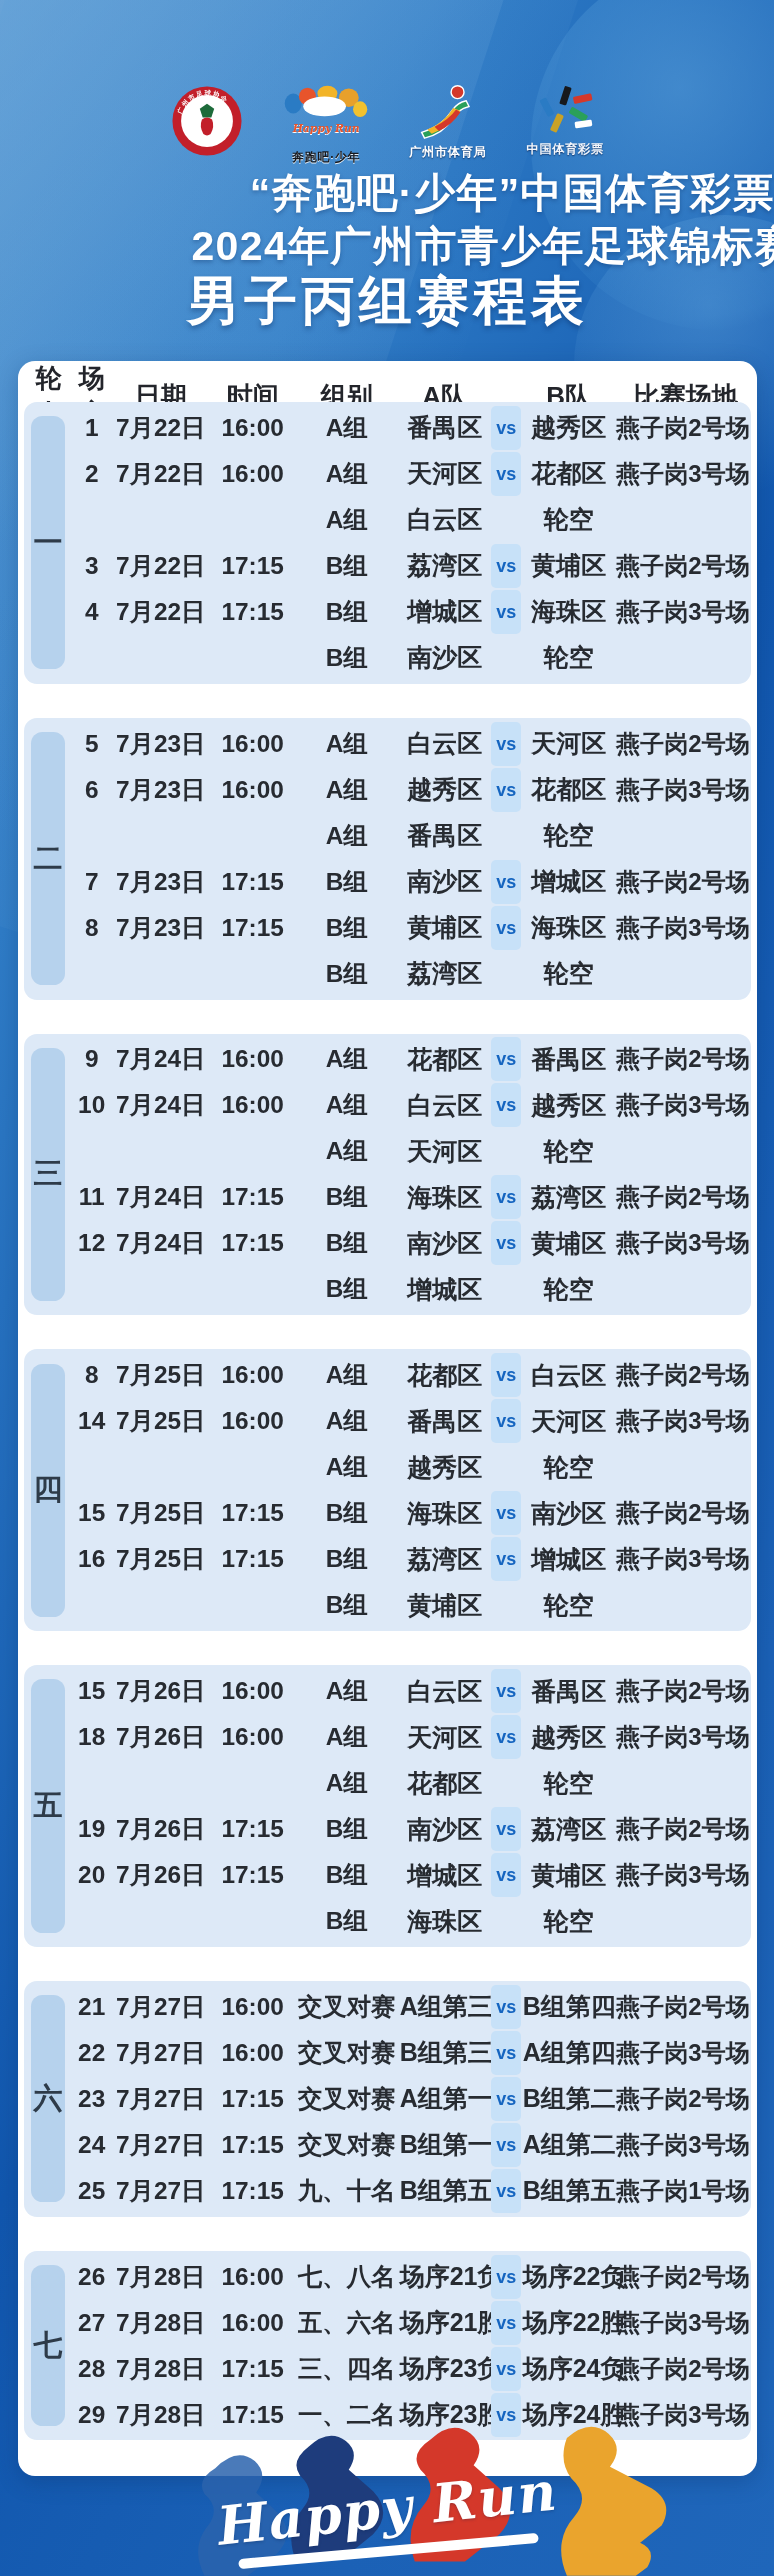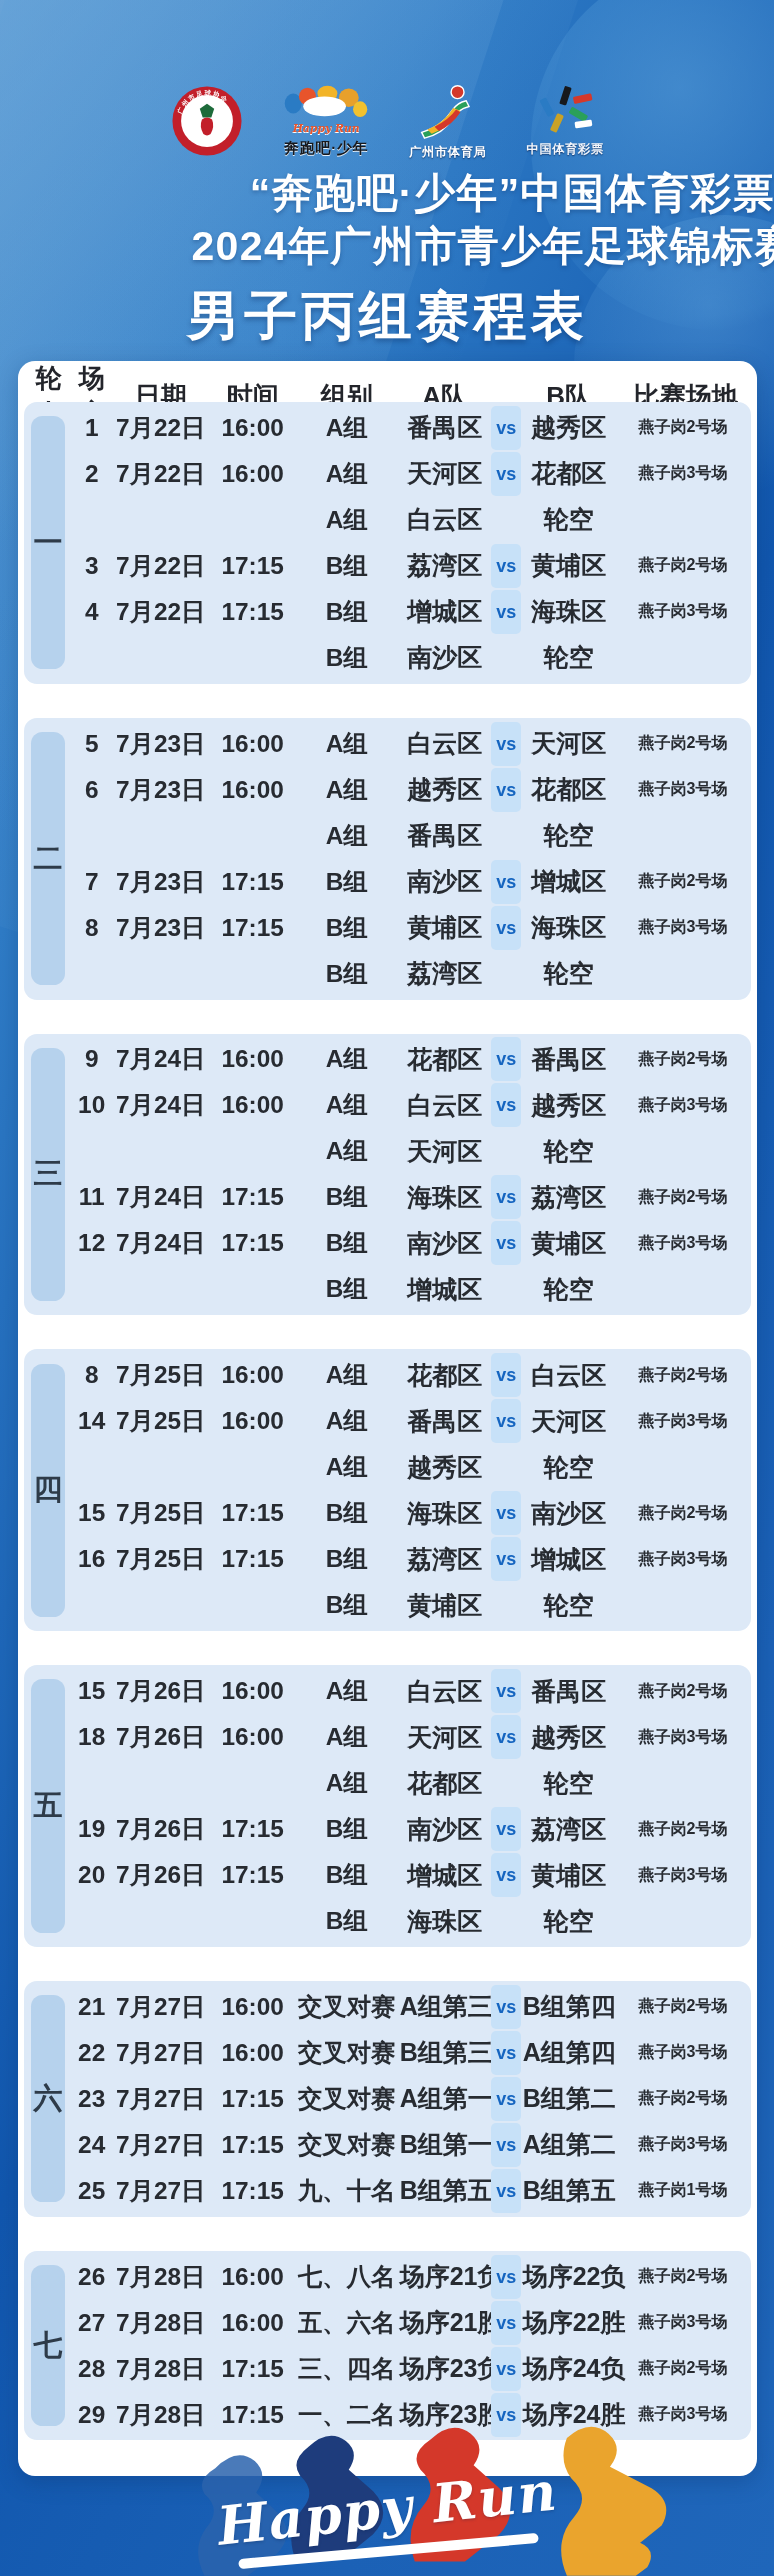--- a/index.html
+++ b/index.html
@@ -31,30 +31,30 @@
     background:radial-gradient(circle at 45% 30%,rgba(110,175,228,.4),transparent 72%);
   }
   
   .logos{position:absolute;top:85px;left:0;width:100%;display:flex;justify-content:center;align-items:flex-start;gap:40px;}
   .logo{display:flex;flex-direction:column;align-items:center;}
   .logo-caption{color:#fff;font-size:12.2px;font-weight:700;margin-top:3px;
     text-shadow:0 0.7px 1.4px rgba(10,40,90,.8);letter-spacing:0.7px;white-space:nowrap;}
   .logo-caption.dark{color:#f3f6fb;}
   .hr-script{font-family:"DejaVu Serif","Liberation Serif",serif;font-style:italic;font-weight:700;
     font-size:10.8px;color:#e8542b;text-shadow:0 0.7px 0 #fff;}
-  .hr-black{color:#17181c;font-weight:800;font-size:15px;margin-top:4px;letter-spacing:0.7px;
+  .hr-black{color:#17181c;font-weight:800;font-size:12px;margin-top:14px;letter-spacing:0.7px;
     text-shadow:0 0.7px 0 rgba(255,255,255,.85);white-space:nowrap;}
   .title1,.title2{
     position:absolute;left:0;width:100%;text-align:right;color:#fff;font-weight:800;
     font-size:41px;letter-spacing:1.4px;text-shadow:0 2.2px 4.3px rgba(8,40,92,.35);
   }
   .title1{top:166px;}
   .title2{top:219px;margin-left:22px;}
   .subtitle{
-    position:absolute;top:281px;left:0;width:100%;text-align:center;color:#fff;
+    position:absolute;top:266px;left:0;width:100%;text-align:center;color:#fff;
     font-weight:800;font-size:53px;letter-spacing:4.3px;text-shadow:0 2.9px 5.7px rgba(8,40,92,.4);
   }
   
   .card{
     position:absolute;left:18px;top:361px;width:739px;height:2115px;
     background:#ffffff;border-radius:17px;box-shadow:0 5.7px 21.5px rgba(8,40,92,.25);
   }
   .thead{
     height:41px;display:grid;align-items:center;padding-left:5.7px;
     grid-template-columns:50px 36px 102px 82px 106px 90px 33px 92px 1fr;
@@ -71,21 +71,21 @@
   }
   .round-pill .round-label{color:#2e3b49;font-size:29px;font-weight:700;}
   .rows{margin-left:50px;}
   .row{
     display:grid;grid-template-columns:36px 102px 82px 106px 90px 33px 92px 1fr;
     height:46px;align-items:center;color:#272b31;
   }
   .row span{text-align:center;white-space:nowrap;}
   .c-seq,.c-date,.c-time,.c-group{font-weight:600;font-size:24.4px;}
   .c-team{font-weight:800;font-size:25px;}
-  .c-venue{font-weight:600;font-size:16px;}
+  .c-venue{font-weight:600;font-size:24px;}
   .vs-badge{
     justify-self:center;background:#c7e1f8;color:#1565c0;font-weight:800;font-size:18px;
     padding:13px 5px;border-radius:5px;line-height:1;
   }
   .vs-hidden{visibility:hidden;}
   
   .footer-art{position:absolute;left:0;bottom:0;width:775px;height:151px;z-index:3;}
   .slogan{
     position:absolute;left:0;bottom:37px;width:100%;text-align:center;
     font-family:"DejaVu Serif","Liberation Serif",serif;font-style:italic;font-weight:700;

